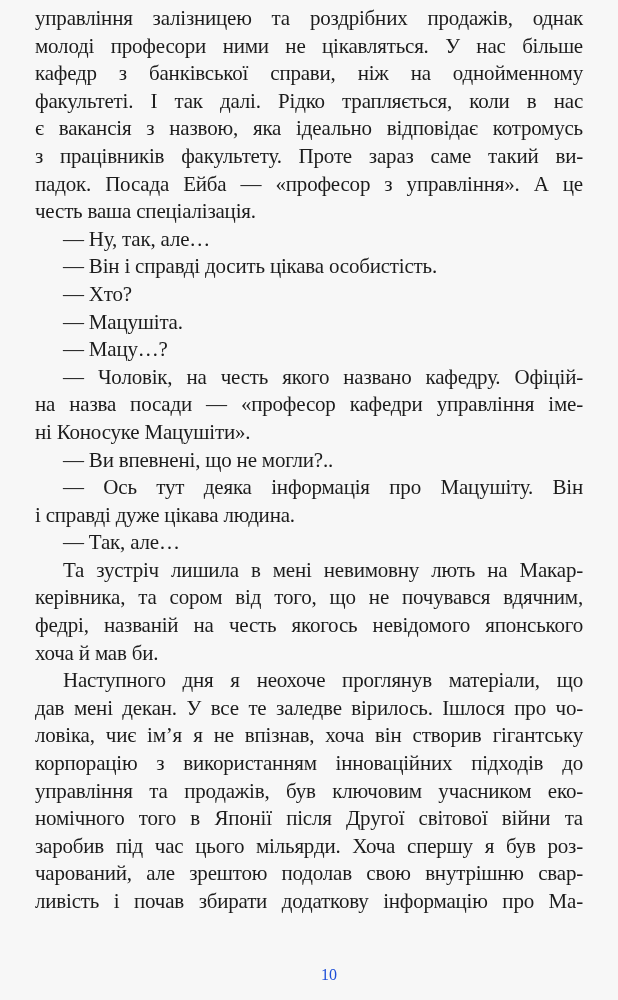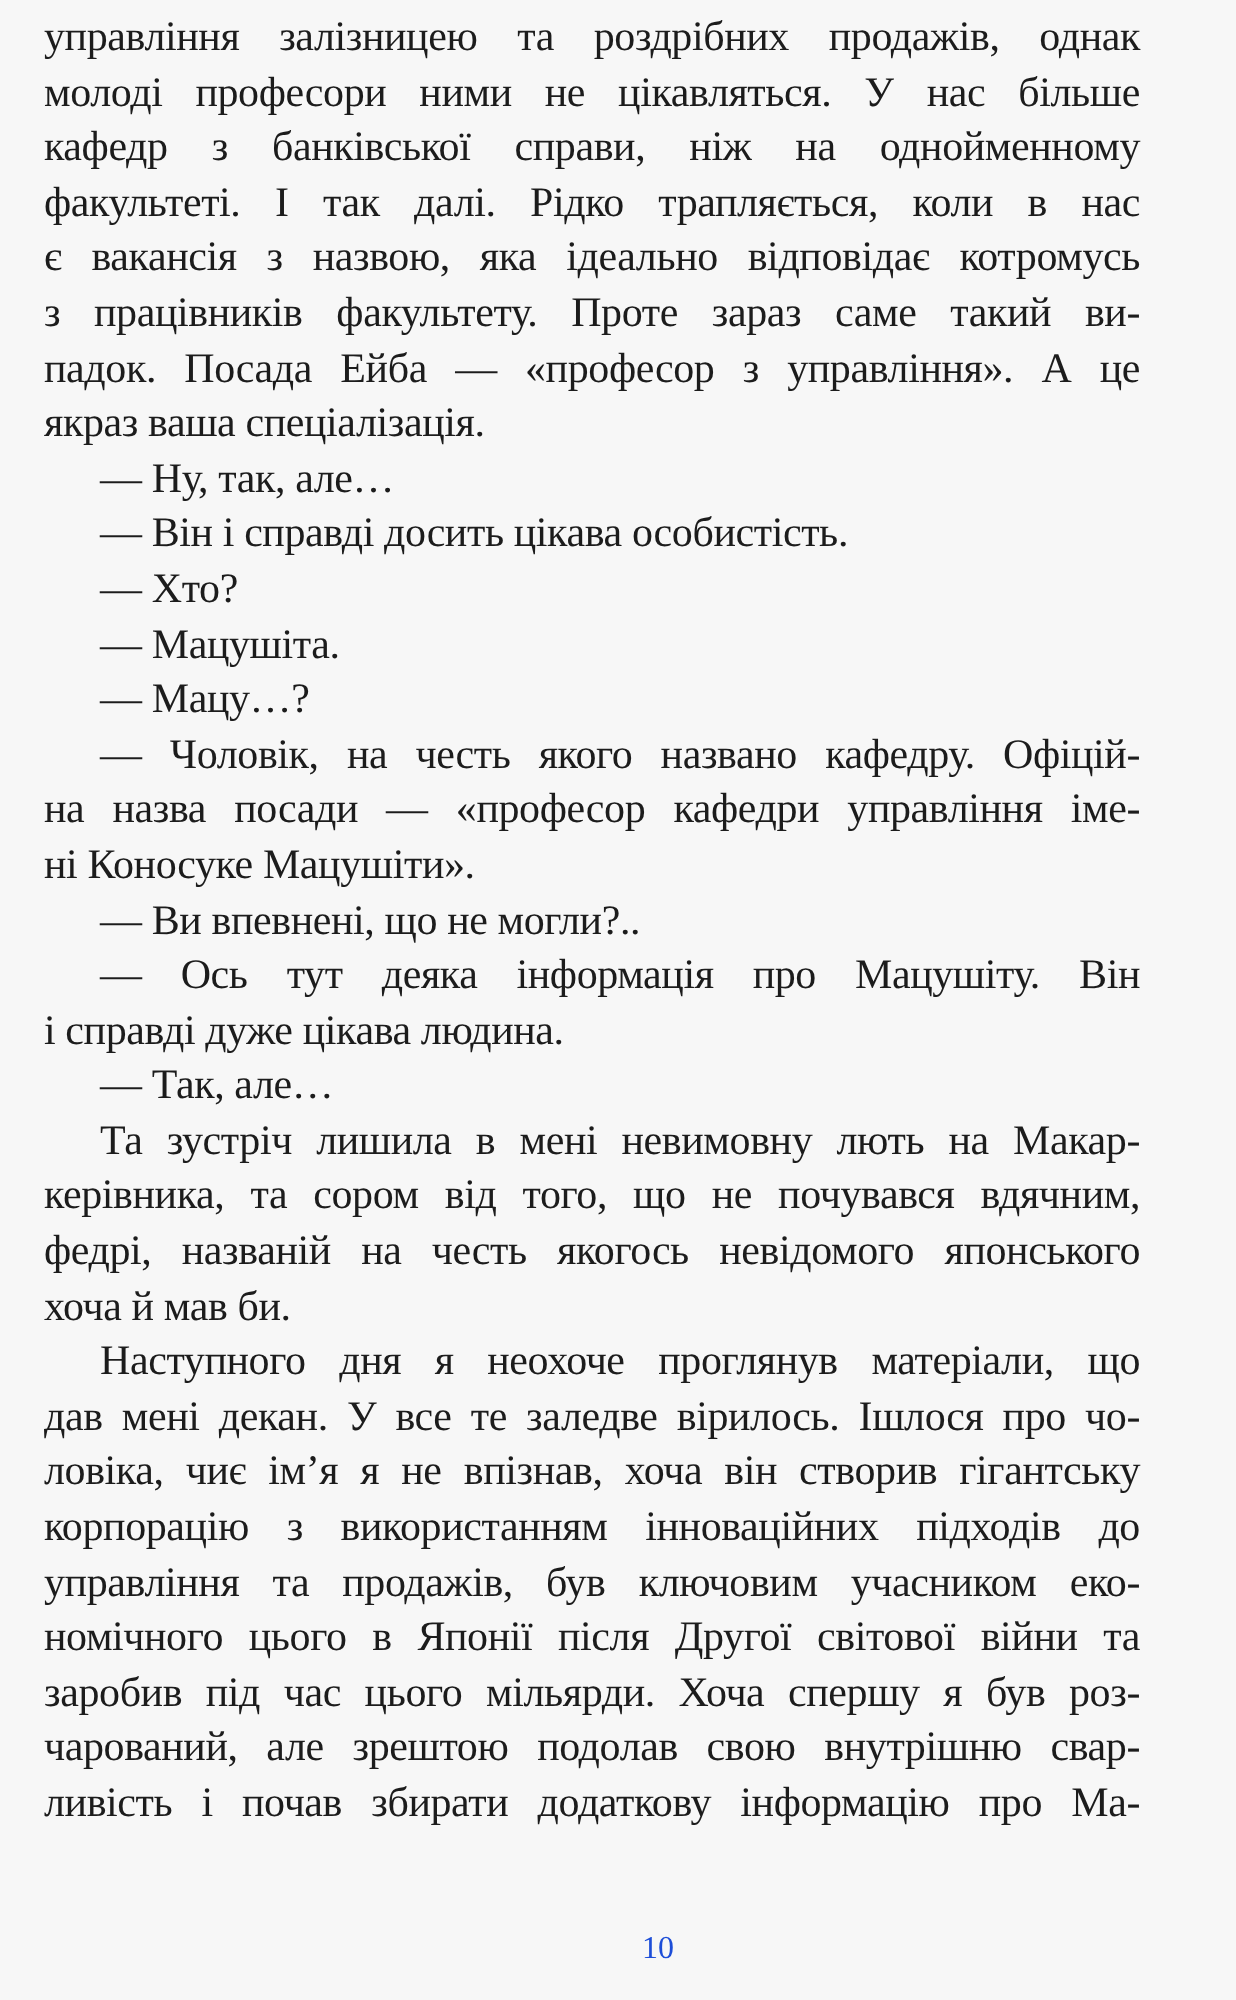--- a/index.html
+++ b/index.html
@@ -10,21 +10,21 @@
     body {
       width: 618px;
       height: 1000px;
       position: relative;
       overflow: hidden;
       font-family: "Liberation Serif", "DejaVu Serif", serif;
       color: #1c1c1c;
     }
     .page {
       position: absolute;
-      left: 22px;
+      left: 35px;
       top: 5px;
       width: 548px;
     }
     .line {
       display: block;
       height: 27.6px;
       line-height: 27.6px;
       font-size: 21px;
       white-space: nowrap;
       text-align: justify;
@@ -53,21 +53,21 @@
 <body>
 
 <div class="page" id="page">
     <span class="line">управління залізницею та роздрібних продажів, однак</span>
     <span class="line">молоді професори ними не цікавляться. У нас більше</span>
     <span class="line">кафедр з банківської справи, ніж на одноймен­ному</span>
     <span class="line">факультеті. І так далі. Рідко трапляється, коли в нас</span>
     <span class="line">є вакансія з назвою, яка ідеально відповідає котромусь</span>
     <span class="line">з працівників факультету. Проте зараз саме такий ви-</span>
     <span class="line">падок. Посада Ейба — «професор з управління». А це</span>
-    <span class="line last">якраз ваша спеціалізація.</span>
+    <span class="line last">честь ваша спеціалізація.</span>
     <span class="line indent last">— Ну, так, але…</span>
     <span class="line indent last">— Він і справді досить цікава особистість.</span>
     <span class="line indent last">— Хто?</span>
     <span class="line indent last">— Мацушіта.</span>
     <span class="line indent last">— Мацу…?</span>
     <span class="line indent">— Чоловік, на честь якого названо кафедру. Офіцій-</span>
     <span class="line">на назва посади — «професор кафедри управління іме-</span>
     <span class="line last">ні Коносуке Мацушіти».</span>
     <span class="line indent last">— Ви впевнені, що не могли?..</span>
     <span class="line indent">— Ось тут деяка інформація про Мацушіту. Він</span>
@@ -75,19 +75,19 @@
     <span class="line indent last">— Так, але…</span>
     <span class="line indent">Та зустріч лишила в мені невимовну лють на Макар-</span>
     <span class="line">керівника, та сором від того, що не почувався вдячним,</span>
     <span class="line">федрі, названій на честь якогось невідомого японського</span>
     <span class="line last">хоча й мав би.</span>
     <span class="line indent">Наступного дня я неохоче проглянув матеріали, що</span>
     <span class="line">дав мені декан. У все те заледве вірилось. Ішлося про чо-</span>
     <span class="line">ловіка, чиє ім’я я не впізнав, хоча він створив гігантську</span>
     <span class="line">корпорацію з використанням інноваційних підходів до</span>
     <span class="line">управління та продажів, був ключовим учасником еко-</span>
-    <span class="line">номічного цього в Японії після Другої світової війни та</span>
+    <span class="line">номічного того в Японії після Другої світової війни та</span>
     <span class="line">заробив під час цього мільярди. Хоча спершу я був роз-</span>
     <span class="line">чарований, але зрештою подолав свою внутрішню свар-</span>
     <span class="line">ливість і почав збирати додаткову інформацію про Ма-</span>
   </div>
 
 <div class="page-number">10</div>
 
 </body></html>

